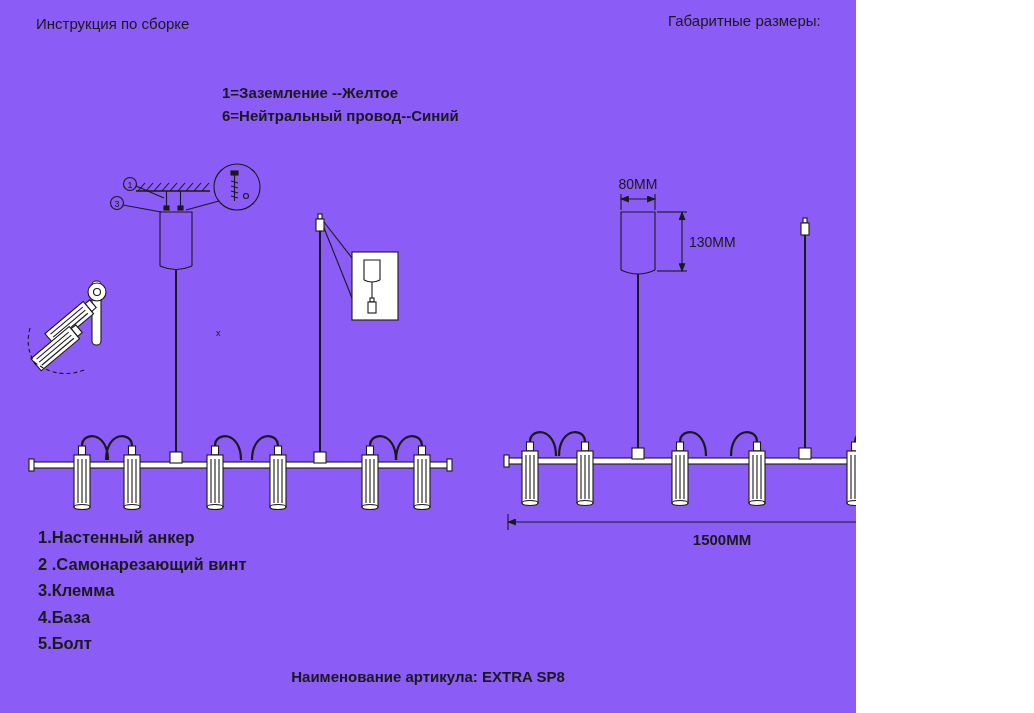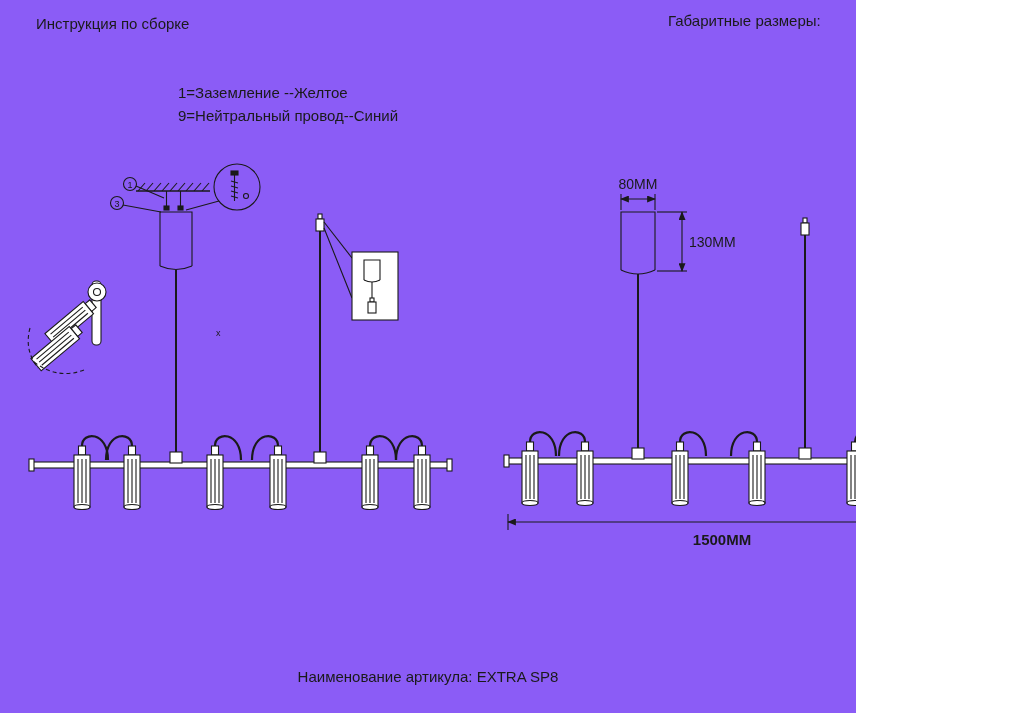--- a/index.html
+++ b/index.html
@@ -6,39 +6,46 @@
   .page{
     position:relative;
     width:856px;height:713px;
     background:#8b5cf6;
     font-family:"Liberation Sans","DejaVu Sans",sans-serif;
     color:#1a1a1a;
     overflow:hidden;
   }
   .abs{position:absolute;}
   .title{font-size:15px;font-weight:400;}
-  .legend{font-size:15px;font-weight:400;line-height:23px;white-space:nowrap;}
+  .legend{font-size:15px;font-weight:700;line-height:23px;white-space:nowrap;margin-left:44px;}
   .parts{font-size:16.5px;font-weight:700;line-height:26.5px;white-space:nowrap;}
-  .article{width:100%;text-align:center;font-size:15px;font-weight:400;}
+  .article{width:100%;text-align:center;font-size:15px;font-weight:700;}
   svg{position:absolute;overflow:visible;}
   svg text{font-family:"Liberation Sans","DejaVu Sans",sans-serif;}
 </style>
 </head>
 <body>
 
 <div class="page">
 
   <div class="abs title" style="left:36px;top:15px;">Инструкция по сборке</div>
   <div class="abs title" style="left:668px;top:12px;">Габаритные размеры:</div>
 
   <div class="abs legend" style="left:178px;top:81px;">
     <div>1=Заземление --Желтое</div>
-    <div>9=Нейтральный провод--Синий</div>
+    <div>6=Нейтральный провод--Синий</div>
   </div>
 
+  <div class="abs parts" style="left:38px;top:524px;">
+    <div>1.Настенный анкер</div>
+    <div>2 .Самонарезающий винт</div>
+    <div>3.Клемма</div>
+    <div>4.База</div>
+    <div>5.Болт</div>
+  </div>
 
   <div class="abs article" style="left:0;top:668px;">Наименование артикула: EXTRA SP8</div>
 
   <svg style="left:18px;top:158px;" width="470" height="370" viewBox="0 0 470 370">
     <defs>
       <g id="shade-shape">
         <path d="M0,-16 C0,-31 26,-31 26,-2" fill="none" stroke-width="2.2"></path>
         <rect x="-3.5" y="-16" width="7" height="9" fill="#fff"></rect>
         <rect x="-8" y="-7" width="16" height="52" fill="#fff"></rect>
         <line x1="-4" y1="-3" x2="-4" y2="41"></line>

